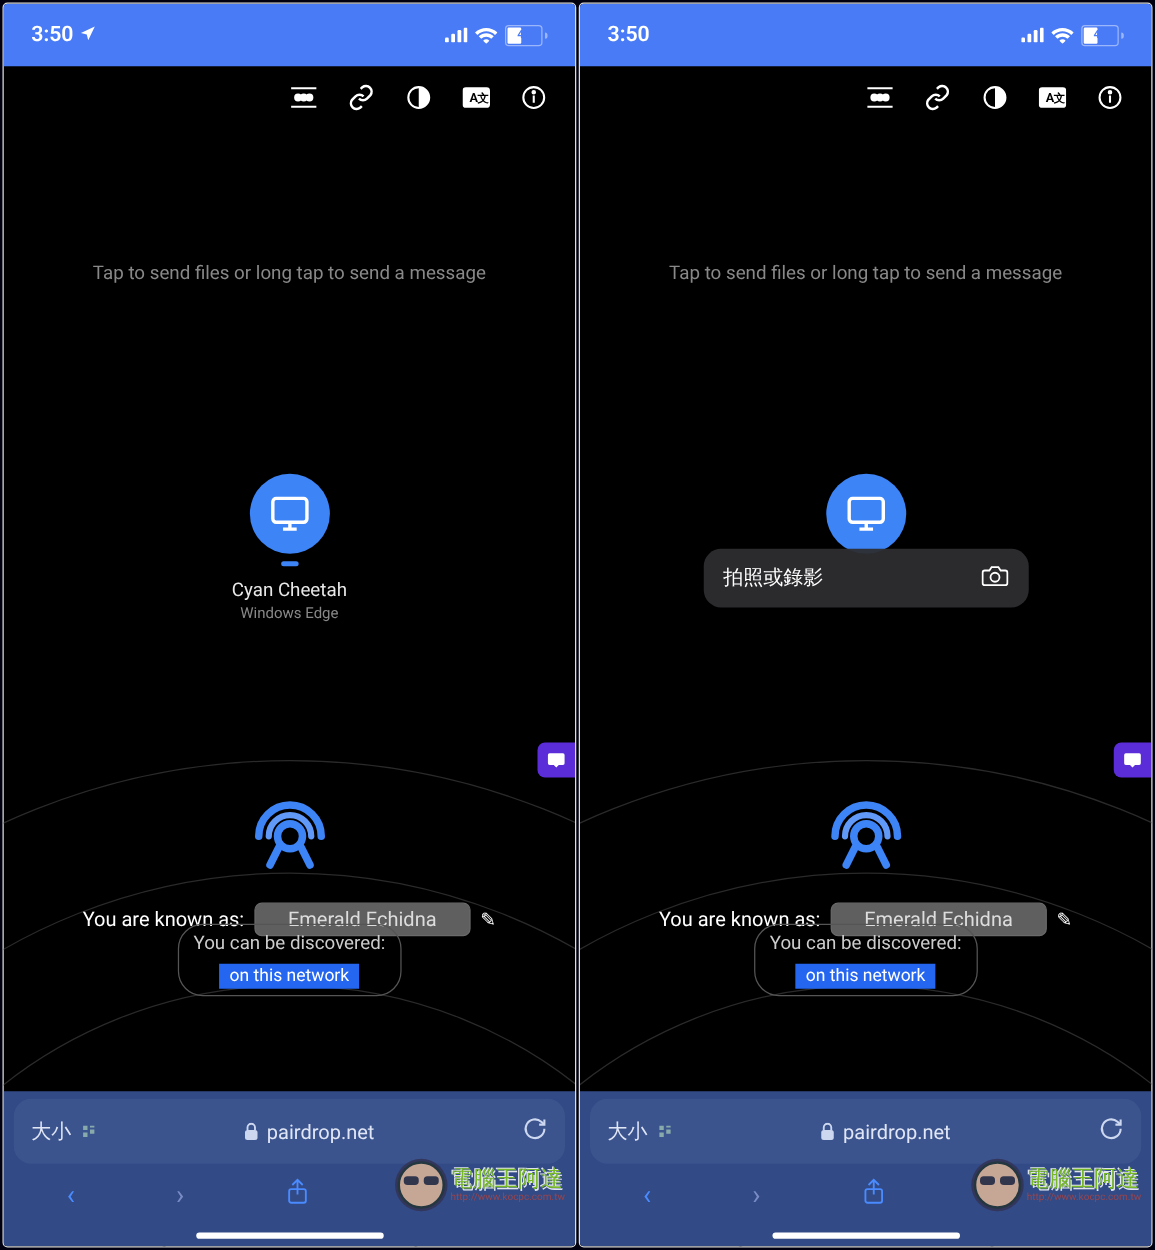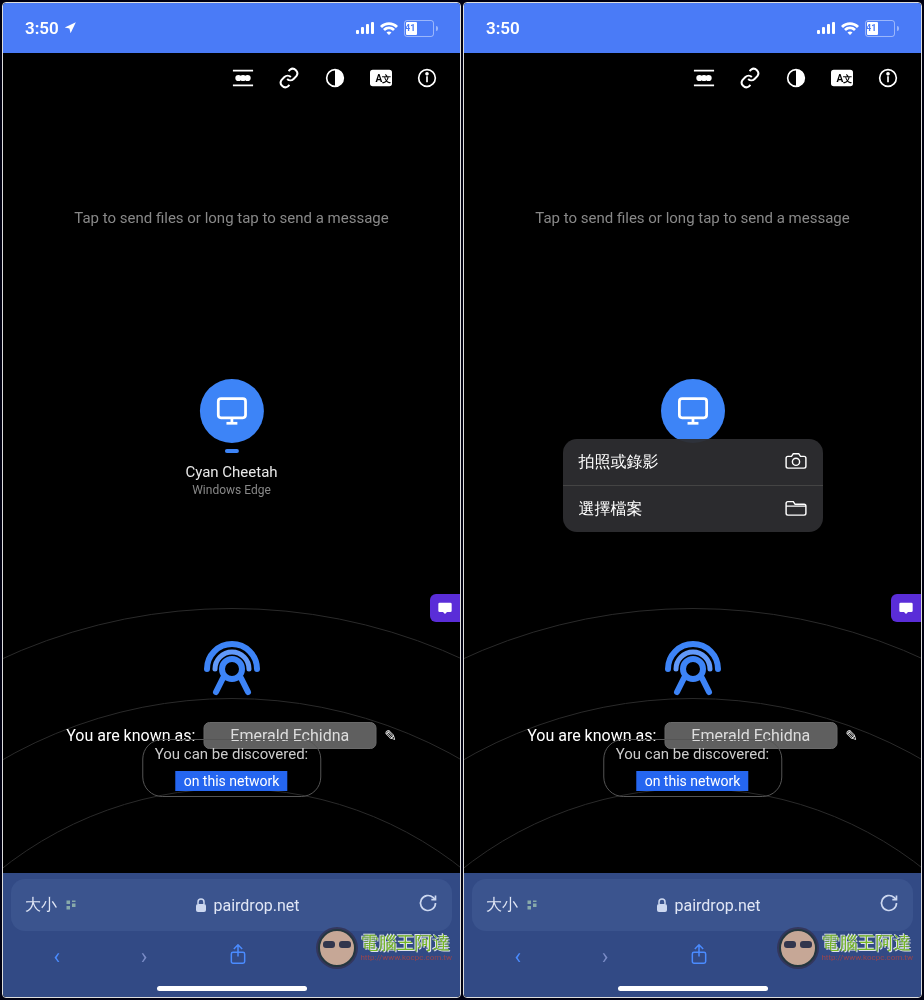--- a/index.html
+++ b/index.html
@@ -4,21 +4,21 @@
 <style>
   body{margin:0;background:#fff;font-family:-apple-system,BlinkMacSystemFont,"Segoe UI",Roboto,Helvetica,Arial,sans-serif;width:924px;}
   .wrap{display:flex;gap:2px;padding:2px;background:#001;}
   .phone{width:523px;height:994px;background:#000;border:1px solid #ddd;position:relative;overflow:hidden;border-radius:4px;}
   .statusbar{height:50px;background:#4a7bf7;display:flex;align-items:center;justify-content:space-between;padding:0 22px;color:#fff;font-weight:600;font-size:17px;}
   .sb-right{display:flex;align-items:center;gap:6px;}
   .sb-right svg{display:block;}
   .battery{display:flex;align-items:center;gap:2px;}
   .battery-body{width:26px;height:13px;border:1px solid rgba(255,255,255,.45);border-radius:3px;position:relative;display:flex;align-items:center;padding:1px;}
   .battery-fill{width:41%;height:100%;background:#fff;border-radius:1px;}
-  .battery-txt{position:absolute;width:100%;text-align:left;font-size:9px;font-weight:700;color:#4a7bf7;left:0;}
+  .battery-txt{position:absolute;width:100%;text-align:center;font-size:9px;font-weight:700;color:#4a7bf7;left:0;}
   .battery-tip{width:2px;height:5px;background:rgba(255,255,255,.45);border-radius:0 2px 2px 0;}
   .toolbar{display:flex;justify-content:flex-end;gap:24px;padding:14px 22px 10px;color:#fff;}
   .toolbar .ico{width:22px;height:22px;color:#fff;display:flex;align-items:center;justify-content:center;font-size:18px;}
   .content{position:relative;height:740px;}
   .rings{position:absolute;left:50%;bottom:-320px;transform:translateX(-50%);pointer-events:none;}
   .ring{position:absolute;border:1px solid #2a2a2a;border-radius:50%;left:50%;top:50%;transform:translate(-50%,-50%);}
   .instruction{color:#888;text-align:center;font-size:15px;padding-top:110px;}
   .peer{position:absolute;left:50%;top:280px;transform:translateX(-50%);display:flex;flex-direction:column;align-items:center;cursor:pointer;}
   .peer-avatar{width:64px;height:64px;border-radius:50%;background:#3d84f7;display:flex;align-items:center;justify-content:center;}
   .peer-tick{width:14px;height:4px;border-radius:2px;background:#3d84f7;margin-top:6px;}
@@ -279,27 +279,20 @@
       </div>
     </div>
     <div class="sheet">
       <div class="sheet-row">
         <span>拍照或錄影</span>
         <span class="ri"><svg width="22" height="18" viewBox="0 0 24 20" fill="none" stroke="#fff" stroke-width="1.6">
                 <path d="M3 6h4l2-3h6l2 3h4a2 2 0 012 2v9a2 2 0 01-2 2H3a2 2 0 01-2-2V8a2 2 0 012-2z"></path>
                 <circle cx="12" cy="12" r="4"></circle>
               </svg></span>
       </div>
-      <div class="sheet-row">
-        <span>選擇檔案</span>
-        <span class="ri"><svg width="22" height="18" viewBox="0 0 24 20" fill="none" stroke="#fff" stroke-width="1.6">
-                <path d="M3 4h6l2 3h10a2 2 0 012 2v8a2 2 0 01-2 2H3a2 2 0 01-2-2V6a2 2 0 012-2z"></path>
-                <line x1="1" y1="9" x2="23" y2="9"></line>
-              </svg></span>
-      </div>
     </div>
     <div class="tag">
           <svg width="16" height="16" viewBox="0 0 24 24" fill="#fff">
             <path d="M20 4H4a2 2 0 00-2 2v10a2 2 0 002 2h5l3 3 3-3h5a2 2 0 002-2V6a2 2 0 00-2-2z"></path>
           </svg>
         </div>
     <div class="logo">
       <svg width="70" height="70" viewBox="0 0 70 70">
             <circle cx="35" cy="35" r="10" fill="none" stroke="#3d84f7" stroke-width="6"></circle>
             <path d="M10 35 A25 25 0 0 1 60 35" fill="none" stroke="#3d84f7" stroke-width="6" stroke-linecap="round"></path>

